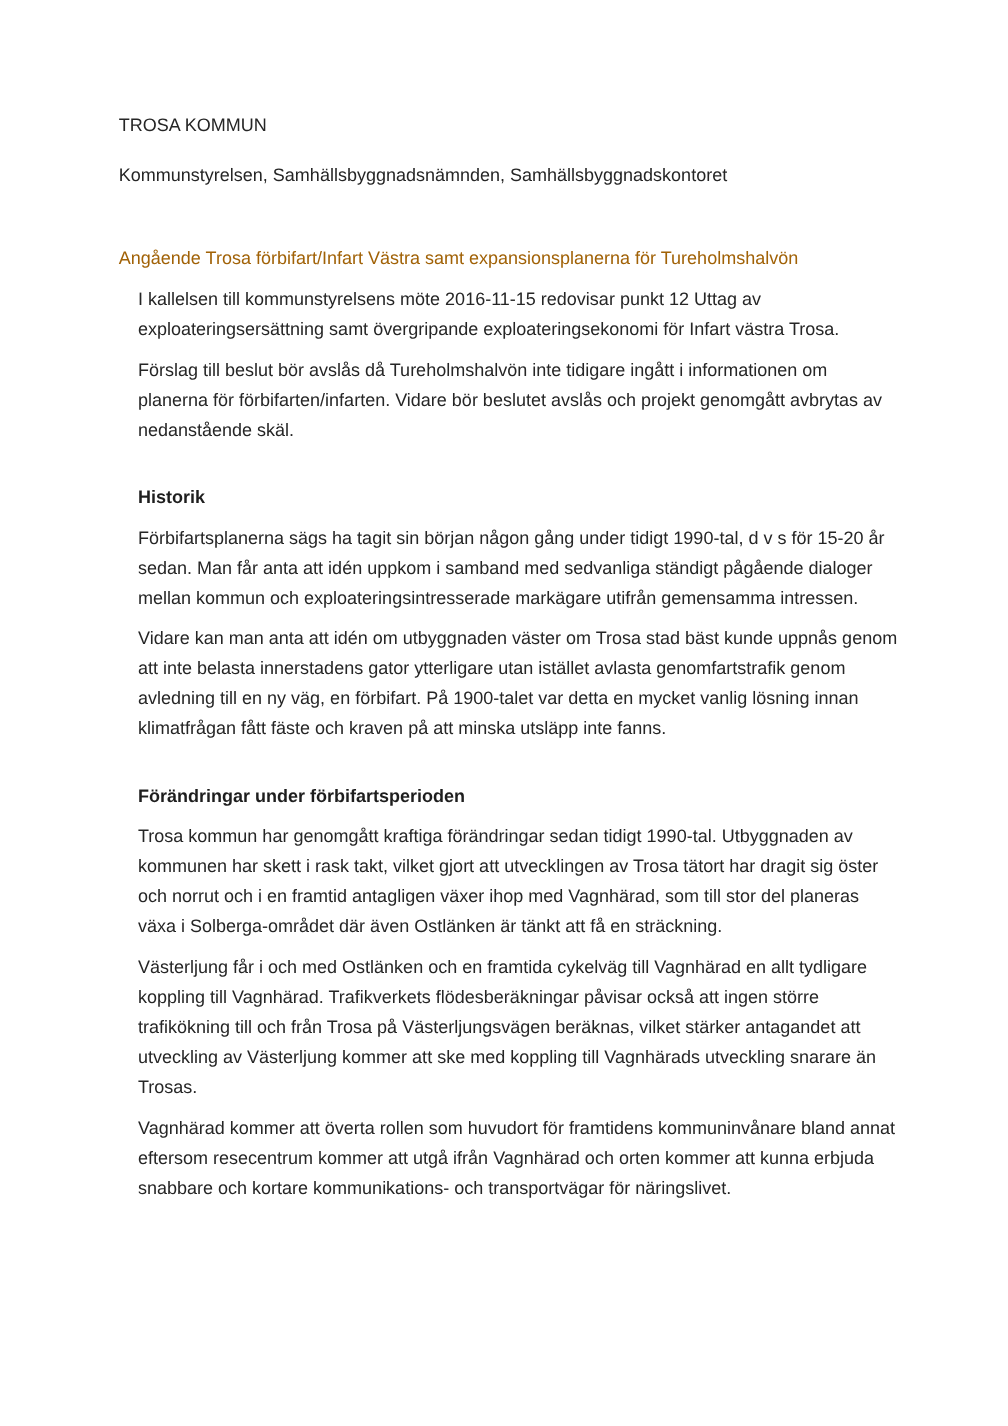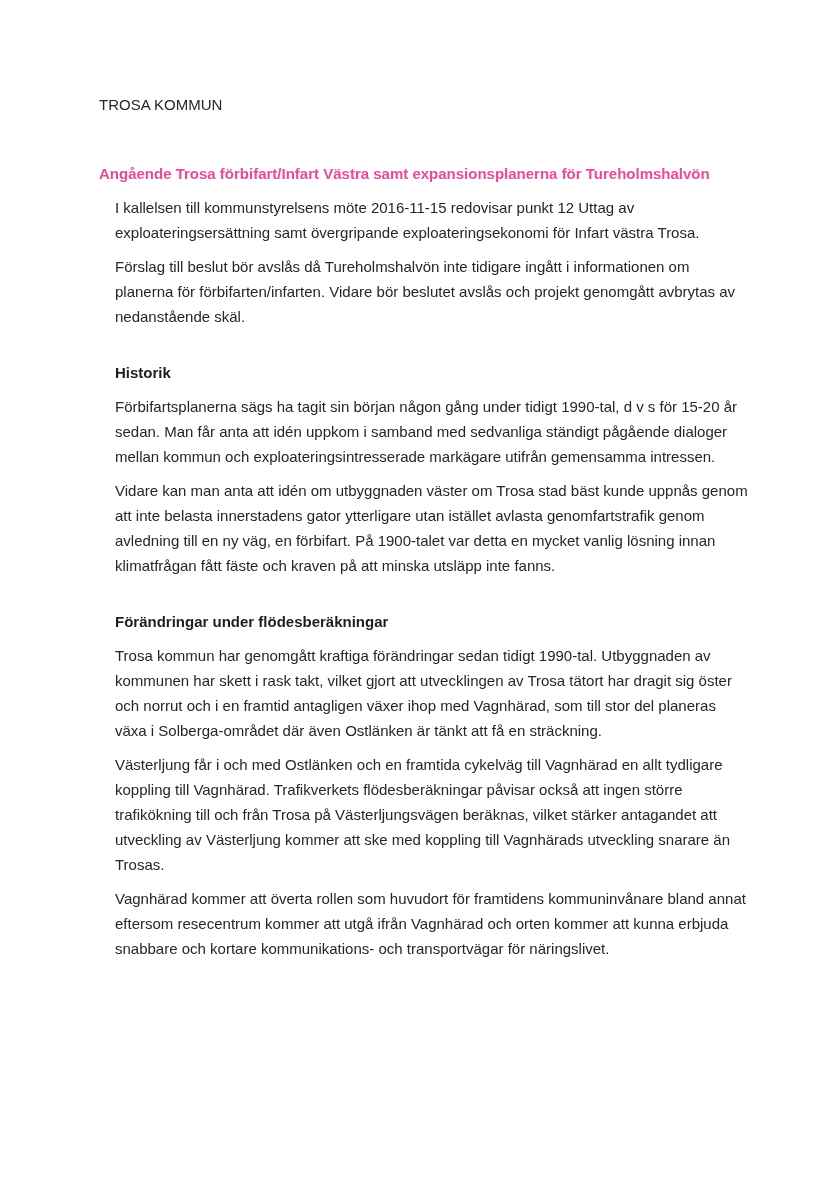--- a/index.html
+++ b/index.html
@@ -24,56 +24,57 @@
     font-size: 15px;
     line-height: 25px;
     color: #262626;
     text-align: left;
   }
   .addr-line {
     margin: 0 0 17px 0;
   }
   .subject {
     margin: 44px 0 9px 0;
-    font-weight: 700;
-    color: #ec4899;
+    font-weight: 400;
+    color: #a16207;
   }
   .para {
     margin: 0 0 9px 16px;
   }
   .section-heading {
     margin: 31px 0 9px 16px;
     font-size: 15px;
     line-height: 25px;
     font-weight: 700;
     color: #1e1e1e;
   }
 </style>
 </head>
 <body>
 
 <div class="page">
   <div class="content">
 
     <p class="addr-line">TROSA KOMMUN</p>
 
+    <p class="addr-line">Kommunstyrelsen, Samhällsbyggnadsnämnden, Samhällsbyggnadskontoret</p>
 
     <p class="subject">Angående Trosa förbifart/Infart Västra samt expansionsplanerna för Tureholmshalvön</p>
 
     <p class="para">I kallelsen till kommunstyrelsens möte 2016-11-15 redovisar punkt 12 Uttag av exploateringsersättning samt övergripande exploateringsekonomi för Infart västra Trosa.</p>
 
     <p class="para">Förslag till beslut bör avslås då Tureholmshalvön inte tidigare ingått i informationen om planerna för förbifarten/infarten. Vidare bör beslutet avslås och projekt genomgått avbrytas av nedanstående skäl.</p>
 
     <h2 class="section-heading">Historik</h2>
 
     <p class="para">Förbifartsplanerna sägs ha tagit sin början någon gång under tidigt 1990-tal, d v s för 15-20 år sedan. Man får anta att idén uppkom i samband med sedvanliga ständigt pågående dialoger mellan kommun och exploateringsintresserade markägare utifrån gemensamma intressen.</p>
 
     <p class="para">Vidare kan man anta att idén om utbyggnaden väster om Trosa stad bäst kunde uppnås genom att inte belasta innerstadens gator ytterligare utan istället avlasta genomfartstrafik genom avledning till en ny väg, en förbifart. På 1900-talet var detta en mycket vanlig lösning innan klimatfrågan fått fäste och kraven på att minska utsläpp inte fanns.</p>
 
-    <h2 class="section-heading">Förändringar under flödesberäkningar</h2>
+    <h2 class="section-heading">Förändringar under förbifartsperioden</h2>
 
 
 
     <p class="para">Trosa kommun har genomgått kraftiga förändringar sedan tidigt 1990-tal. Utbyggnaden av kommunen har skett i rask takt, vilket gjort att utvecklingen av Trosa tätort har dragit sig öster och norrut och i en framtid antagligen växer ihop med Vagnhärad, som till stor del planeras växa i Solberga-området där även Ostlänken är tänkt att få en sträckning.</p>
 
     <p class="para">Västerljung får i och med Ostlänken och en framtida cykelväg till Vagnhärad en allt tydligare koppling till Vagnhärad. Trafikverkets flödesberäkningar påvisar också att ingen större trafikökning till och från Trosa på Västerljungsvägen beräknas, vilket stärker antagandet att utveckling av Västerljung kommer att ske med koppling till Vagnhärads utveckling snarare än Trosas.</p>
 
     <p class="para">Vagnhärad kommer att överta rollen som huvudort för framtidens kommuninvånare bland annat eftersom resecentrum kommer att utgå ifrån Vagnhärad och orten kommer att kunna erbjuda snabbare och kortare kommunikations- och transportvägar för näringslivet.</p>
 
   </div>

